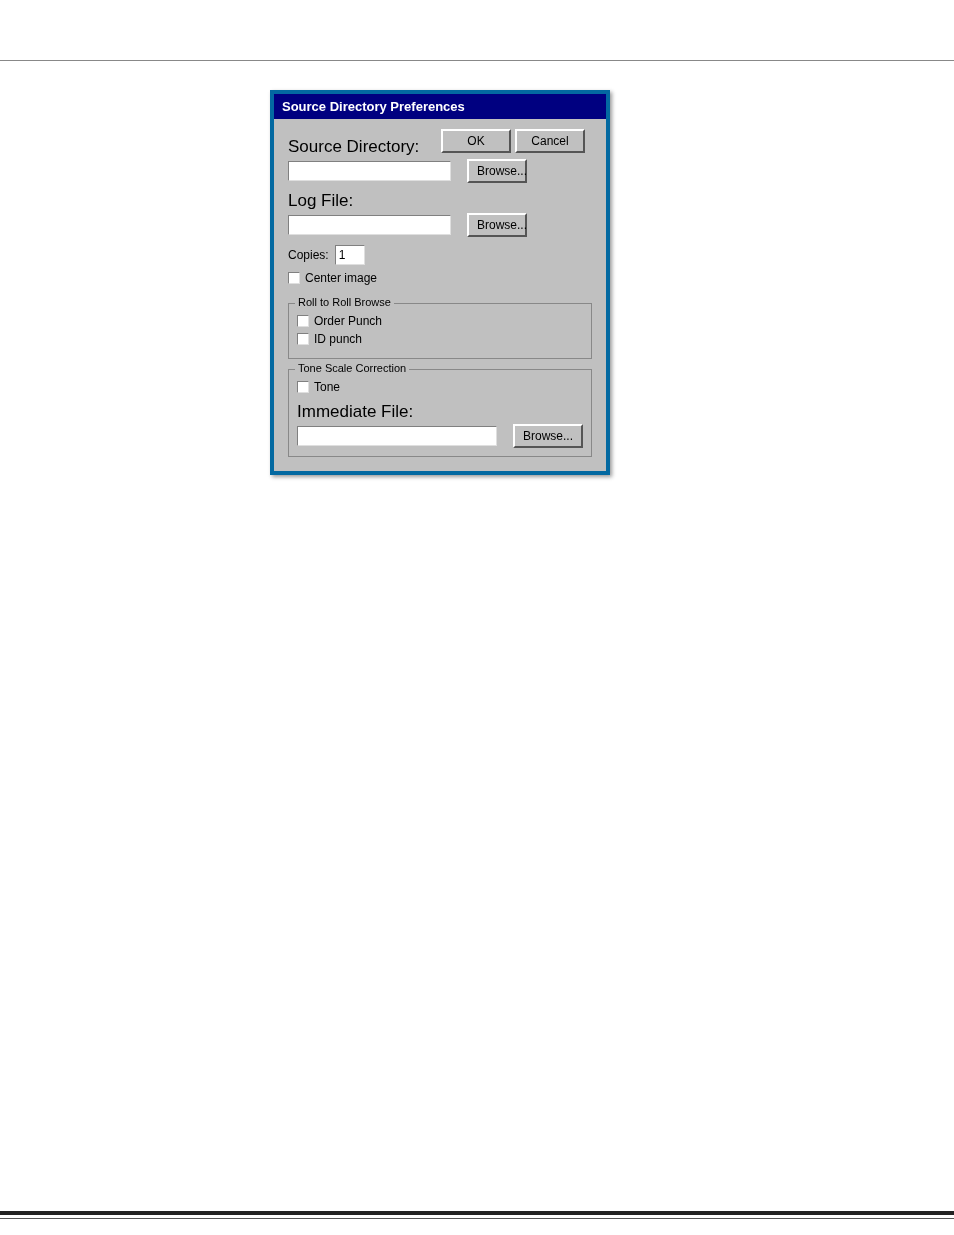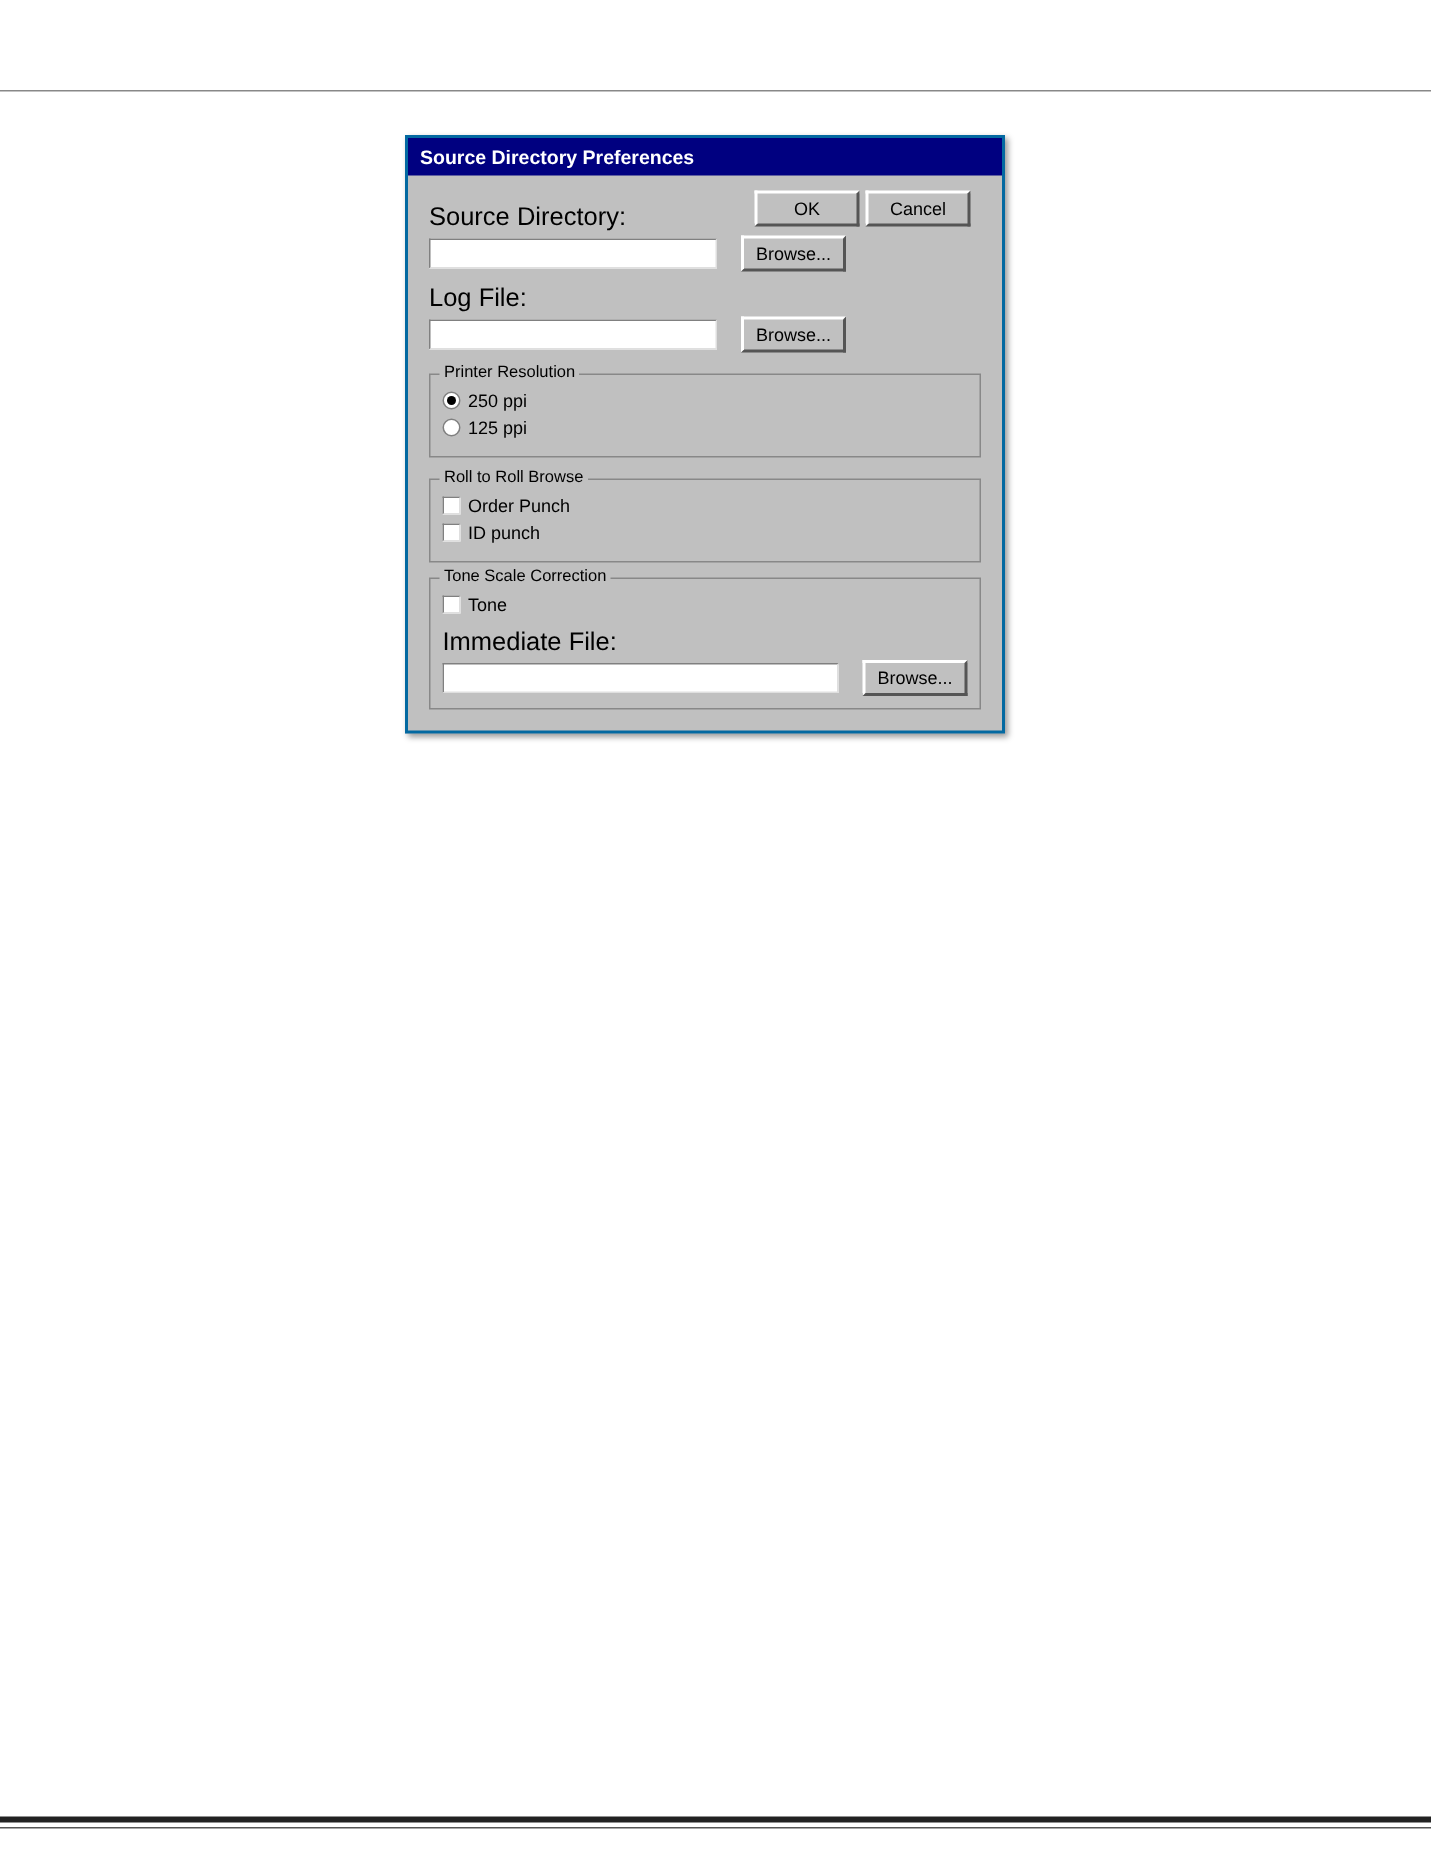--- a/index.html
+++ b/index.html
@@ -40,23 +40,23 @@
       background: #555;
     }
 
     .dialog-wrapper {
       position: absolute;
       top: 90px;
       left: 270px;
     }
 
     .dialog {
-      width: 400px;
+      width: 340px;
       background: #c0c0c0;
-      border: 2px solid #0369a1;
+      border: 4px solid #0369a1;
       box-shadow: 2px 2px 4px rgba(0,0,0,0.4);
     }
 
     .dialog-titlebar {
       background: #000080;
       color: #ffffff;
       font-weight: bold;
       font-size: 13px;
       padding: 5px 8px;
     }
@@ -249,31 +249,28 @@
         </div>
 
         <div class="field-label">Log File:</div>
         <div class="field-row">
           <input class="text-input" type="text" value="" style="">
           <button class="win-button" style="min-width:60px;padding:3px 8px;">Browse...</button>
         </div>
       </div>
 
       <div class="two-col section-divider">
-        <div class="right-col">
-          <div class="group-box">
-            <span class="group-box-label">Printer Resolution</span>
-            <div class="radio-row">
-              <div class="win-radio selected"></div>
-              <span>250 ppi</span>
-            </div>
-            <div class="radio-row">
-              <div class="win-radio"></div>
-              <span>125 ppi</span>
-            </div>
+        <div class="left-col">
+          <div class="copies-row">
+            <span>Copies:</span>
+            <input class="copies-input" type="text" value="1" style="">
+          </div>
+          <div class="checkbox-row">
+            <div class="win-checkbox"></div>
+            <span>Center image</span>
           </div>
         </div>
       </div>
 
       <div class="two-col section-divider">
         <div class="right-col">
           <div class="group-box">
             <span class="group-box-label">Roll to Roll Browse</span>
             <div class="checkbox-row" style="margin-top:4px;text-align:center;">
               <div class="win-checkbox"></div>

